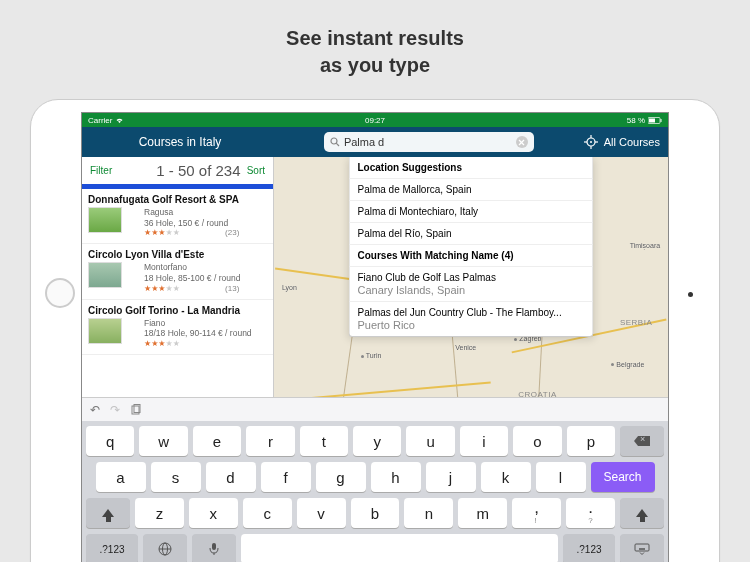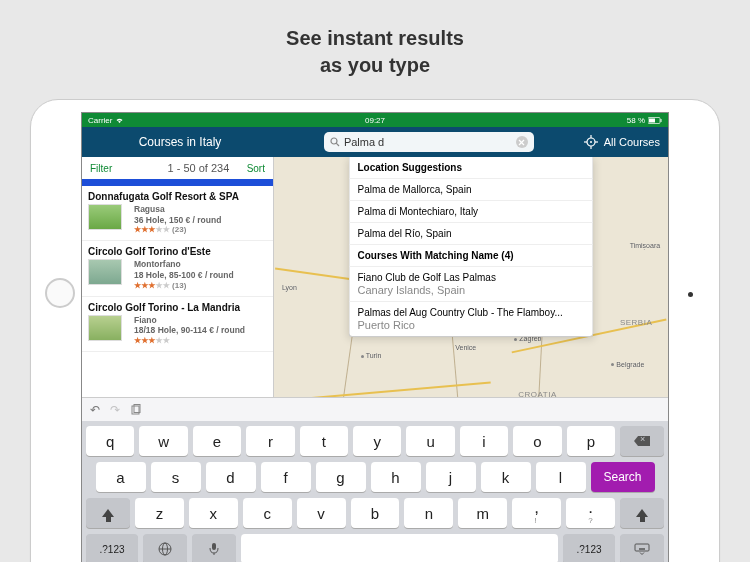--- a/index.html
+++ b/index.html
@@ -17,32 +17,32 @@
   .search-wrap { flex: 1; display: flex; justify-content: center; align-items: center; }
   .search-field { background: rgba(255,255,255,0.95); border-radius: 5px; height: 20px; width: 210px; display: flex; align-items: center; padding: 0 6px; position: relative; }
   .search-field .mag { color: #888; font-size: 10px; margin-right: 4px; }
   .search-text { color: #333; font-size: 11px; flex: 1; }
   .search-clear { color: #aaa; font-size: 10px; background: #ccc; border-radius: 50%; width: 12px; height: 12px; display: flex; align-items: center; justify-content: center; line-height: 1; }
   .nav-right { display: flex; align-items: center; padding-right: 8px; gap: 6px; font-size: 11px; }
   .nav-right .target { width: 14px; height: 14px; display: inline-block; }
 
   .content { display: flex; height: calc(100% - 44px); position: relative; }
   .sidebar { width: 192px; border-right: 1px solid #ccc; background: #fff; font-size: 10px; overflow: hidden; }
-  .filter-row { display: flex; justify-content: space-between; align-items: center; color: #0f8a35; padding: 5px 8px; border-bottom: 7px solid #1d4ed8; font-size: 10px; }
-  .filter-row .count { color: #555; font-size: 11px; margin-left: 38px; }
+  .filter-row { display: flex; justify-content: space-between; align-items: center; color: #0f8a35; padding: 5px 8px; border-bottom: 5px solid #1d4ed8; font-size: 10px; }
+  .filter-row .count { color: #555; font-size: 15px; margin-left: 38px; }
   .course-item { border-bottom: 1px solid #eee; padding: 5px 6px; }
   .course-name { font-weight: 600; font-size: 10px; color: #111; margin-bottom: 2px; }
-  .course-body { display: flex; gap: 12px; font-weight: bold; }
+  .course-body { display: flex; gap: 22px; }
   .thumb { width: 34px; height: 26px; background: linear-gradient(#9acb7a, #6aa845); border: 1px solid #ddd; flex-shrink: 0; }
   .thumb.b { background: linear-gradient(#a8c8b0, #7da890); }
   .thumb.c { background: linear-gradient(#b8d090, #88b060); }
   .course-meta { font-size: 8.5px; color: #666; line-height: 1.25; }
   .stars { color: #e07030; font-size: 8px; }
   .stars .grey { color: #ccc; }
-  .stars .cnt { color: #888; }
+  .stars .cnt { color: #888; margin-left: 43px; }
 
   .map-area { flex: 1; position: relative; background: #ece6d6; overflow: hidden; }
   .map-bg { position: absolute; inset: 0; }
   .sea { position: absolute; left: 0; bottom: 0; width: 55%; height: 35%; background: #a9d3e8; border-top-right-radius: 100% 80%; }
   .sea2 { position: absolute; right: 35%; bottom: 0; width: 30%; height: 18%; background: #a9d3e8; border-top-left-radius: 80% 100%; border-top-right-radius: 80% 100%;}
   .road { position: absolute; background: #e8c050; height: 1.5px; }
   .road.r1 { width: 60%; top: 30%; left: 0; transform: rotate(8deg);}
   .road.r2 { width: 50%; top: 55%; left: 5%; transform: rotate(-5deg);}
   .road.r3 { width: 40%; top: 42%; right: 0; transform: rotate(-12deg);}
   .border { position: absolute; background: #c0b090; width: 1px; height: 80%; }
@@ -58,21 +58,21 @@
   .sug-item { padding: 5px 8px; border-bottom: 1px solid #eee; font-size: 10px;}
   .sug-item .sub { font-size: 11px; color: #888; margin-top:1px;}
   .sug-item:last-child { border-bottom: none; }
 
   .keyboard-toolbar { position: absolute; bottom: 160px; left: 0; right: 0; height: 24px; background: #f5f5f7; border-top: 1px solid #ccc; display: flex; align-items: center; padding: 0 8px; gap: 10px; color: #777; font-size: 12px;}
   .keyboard-toolbar .spacer { flex:1; }
   .keyboard { position: absolute; bottom: 0; left: 0; right: 0; height: 160px; background: #d5d7dc; padding: 5px 4px; }
   .krow { display: flex; gap: 5px; margin-bottom: 6px; justify-content: center; align-items: stretch; }
   .key { background: #fff; border-radius: 4px; box-shadow: 0 1px 0 #aaa; flex: 1; height: 30px; display: flex; align-items: center; justify-content: center; font-size: 15px; color: #222; max-width: 50px;}
   .key.fn { background: #c4c6cb; font-size: 11px; }
-  .key.search { background: #a21caf; color: #fff; font-size: 12px; max-width: 64px; flex: 1.6;}
+  .key.search { background: #8b5cf6; color: #fff; font-size: 12px; max-width: 64px; flex: 1.6;}
   .key.shift { max-width: 44px; flex:1.2;}
   .key.bksp { background: #c4c6cb; max-width: 44px; flex:1.2;}
   .key.space { flex: 6; max-width: none;}
   .key.globe, .key.mic, .key.kbd { background: #c4c6cb; max-width: 44px;}
   .krow.bottom .key { font-size: 10px; }
   .shift-icon { width:0;height:0;border-left:6px solid transparent;border-right:6px solid transparent;border-bottom:8px solid #444; position:relative;}
   .shift-icon::after{content:"";position:absolute;left:-2.5px;top:8px;width:5px;height:5px;background:#444;}
   .bksp-icon { width: 16px; height: 10px; background:#555; clip-path: polygon(25% 0, 100% 0, 100% 100%, 25% 100%, 0 50%); position:relative;}
   .bksp-icon::after{content:"×";position:absolute;color:#c4c6cb;font-size:9px;left:6px;top:-2px;}
   svg { display:block; }
@@ -160,21 +160,21 @@
             <div class="thumb"></div>
             <div class="course-meta">
               <div>Ragusa</div>
               <div>36 Hole, 150 € / round</div>
               <div class="stars">★★★<span class="grey">★★</span> <span class="cnt">(23)</span></div>
             </div>
           </div>
         </div>
 
         <div class="course-item">
-          <div class="course-name">Circolo Golf Torino d'Este</div>
+          <div class="course-name">Circolo Lyon Villa d'Este</div>
           <div class="course-body">
             <div class="thumb b"></div>
             <div class="course-meta">
               <div>Montorfano</div>
               <div>18 Hole, 85-100 € / round</div>
               <div class="stars">★★★<span class="grey">★★</span> <span class="cnt">(13)</span></div>
             </div>
           </div>
         </div>
 
@@ -220,21 +220,21 @@
           <div class="sug-header">Location Suggestions</div>
           <div class="sug-item">Palma de Mallorca, Spain</div>
           <div class="sug-item">Palma di Montechiaro, Italy</div>
           <div class="sug-item">Palma del Río, Spain</div>
           <div class="sug-header">Courses With Matching Name (4)</div>
           <div class="sug-item">
             <div>Fiano Club de Golf Las Palmas</div>
             <div class="sub">Canary Islands, Spain</div>
           </div>
           <div class="sug-item">
-            <div>Palmas del Aug Country Club - The Flamboy...</div>
+            <div>Palmas del Jun Country Club - The Flamboy...</div>
             <div class="sub">Puerto Rico</div>
           </div>
         </div>
       </div>
     </div>
 
     <div class="keyboard-toolbar">
       <span>↶</span>
       <span style="opacity:.4">↷</span>
       <span>

